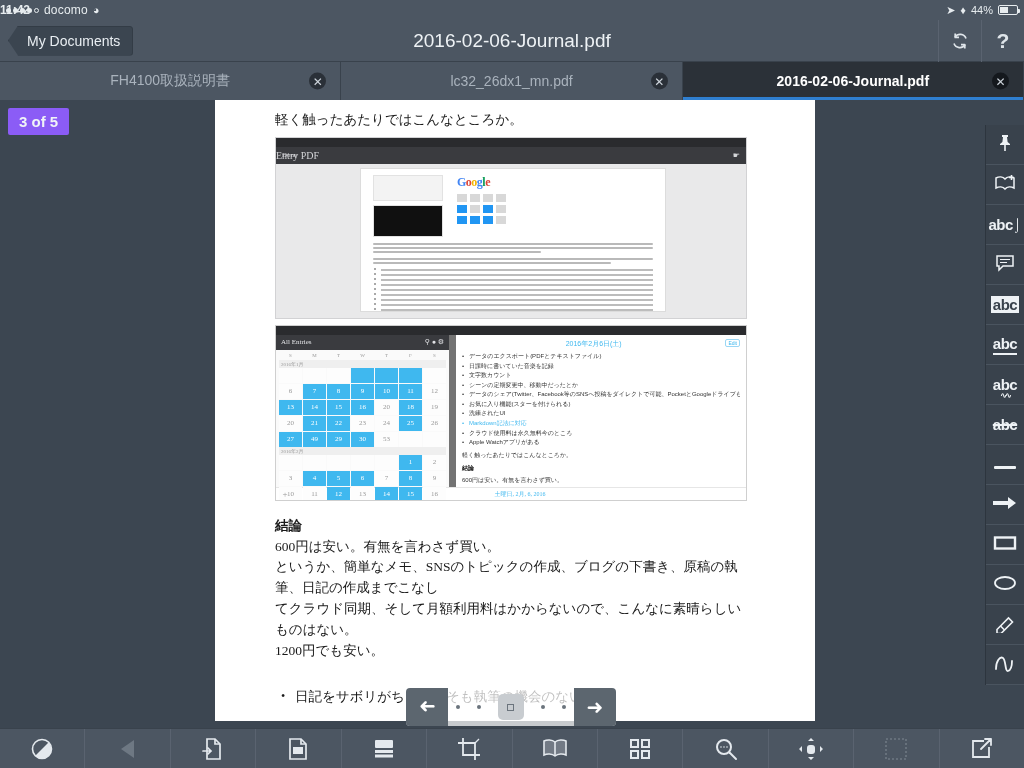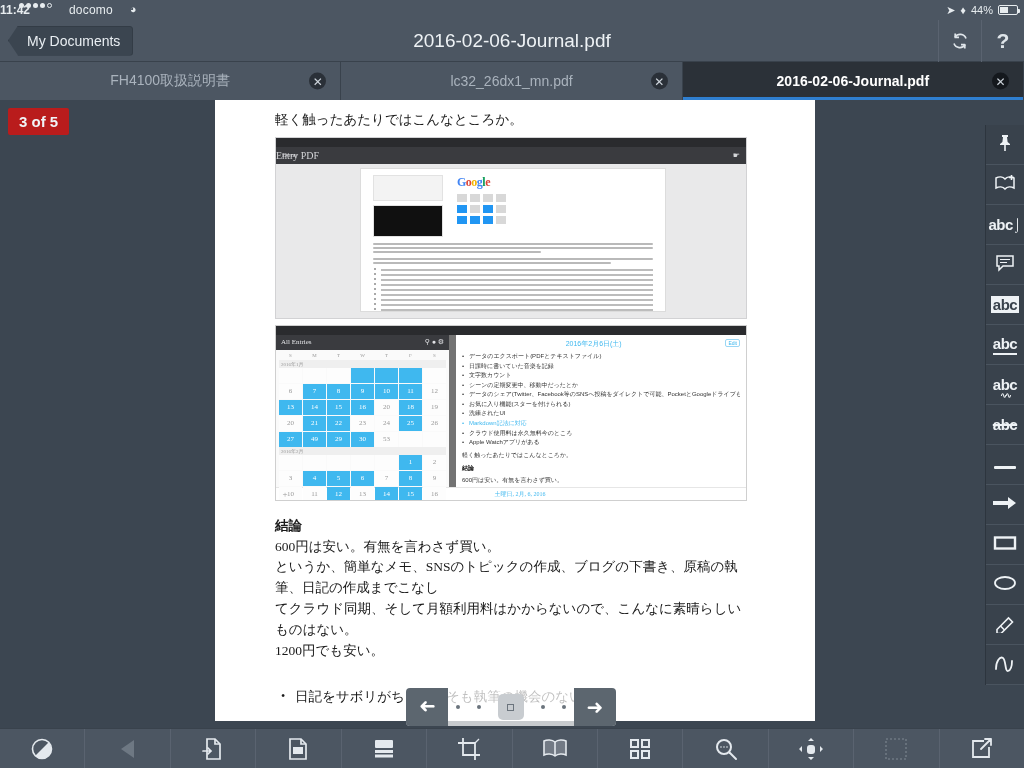--- a/index.html
+++ b/index.html
@@ -10,21 +10,21 @@
     overflow: hidden;
   }
   #app { position: relative; width: 1024px; height: 768px; }
 
   
   .statusbar {
     position: absolute; top: 0; left: 0; width: 1024px; height: 20px;
     background: #4c5662; color: #e7ecef;
     display: flex; align-items: center; font-size: 12px;
   }
-  .sb-left { display: flex; align-items: flex-start; gap: 17px; padding-left: 6px; margin-left: 13px; }
+  .sb-left { display: flex; align-items: center; gap: 5px; padding-left: 6px; }
   .dots { display: flex; gap: 2px; align-items: center; }
   .dots i { width: 5px; height: 5px; border-radius: 50%; background: #e7ecef; display: block; }
   .dots i.hollow { background: transparent; border: 1px solid #e7ecef; width: 5px; height: 5px; }
   .carrier { font-size: 12px; letter-spacing: .2px; }
   .wifi { font-size: 11px; }
   .sb-center { position: absolute; left: 0; right: 0; text-align: left; font-size: 12px; font-weight: bold; }
   .sb-right { margin-left: auto; display: flex; align-items: center; gap: 5px; padding-right: 6px; font-size: 11px; }
   .batt { display: inline-flex; align-items: center; }
   .batt .shell { width: 20px; height: 10px; border: 1px solid #e7ecef; border-radius: 2px; position: relative; display: inline-block; }
   .batt .shell::after { content: ""; position: absolute; right: -3px; top: 3px; width: 2px; height: 4px; background: #e7ecef; border-radius: 0 1px 1px 0; }
@@ -79,21 +79,21 @@
   }
   .tab.active .tab-close { background: #14181d; }
 
   
   .workspace {
     position: absolute; top: 100px; left: 0; width: 1024px; height: 628px;
     background: #3c4651;
   }
   .pagebadge {
     position: absolute; left: 8px; top: 8px;
-    background: #b91c1c; color: #f0f4f7; font-size: 15px; font-weight: bold;
+    background: #8b5cf6; color: #f0f4f7; font-size: 15px; font-weight: bold;
     padding: 5px 11px; border-radius: 2px; z-index: 5;
   }
 
   
   .pdfpage {
     position: absolute; left: 215px; top: 0; width: 600px; height: 621px;
     background: #ffffff; overflow: hidden;
     font-family: "Liberation Serif", "DejaVu Serif", serif;
     color: #1a1a1a;
   }

